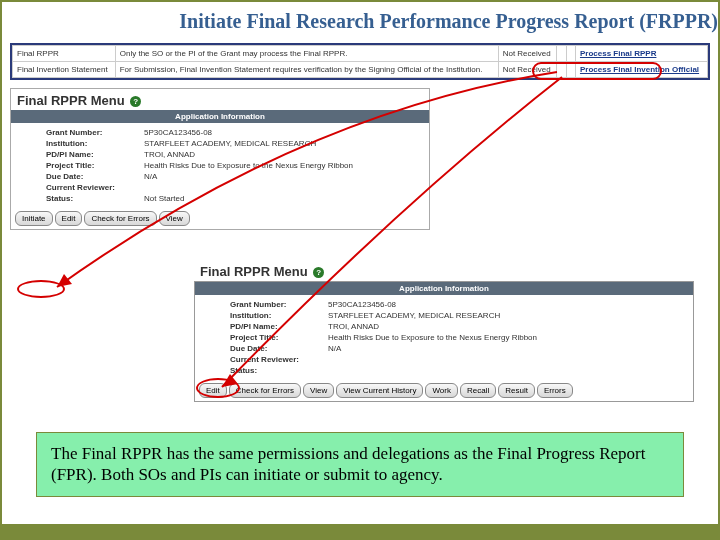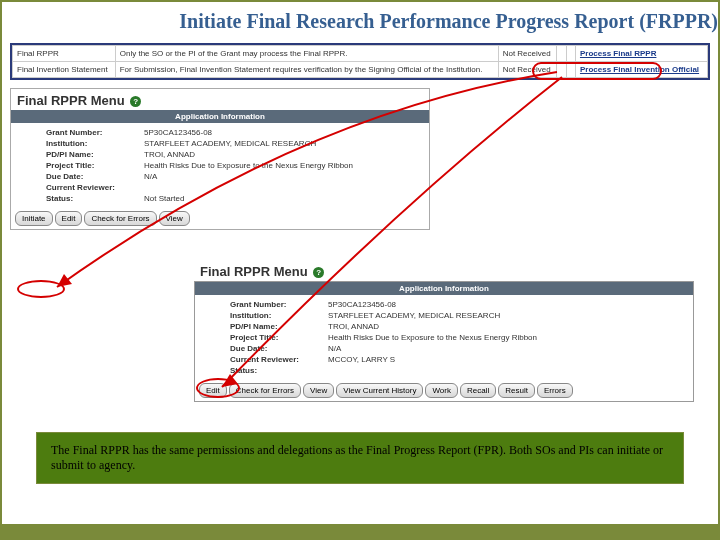--- a/index.html
+++ b/index.html
@@ -19,21 +19,21 @@
   .info-row { display: flex; padding: 1px 0; margin-left: 29px; }
   .info-label { width: 90px; font-weight: bold; }
   .info-value { flex: 1; padding-left: 8px; }
   .btn-row { padding: 3px 4px; display: flex; gap: 2px; }
   .btn { background: linear-gradient(#f8f8f8,#d8d8d8); border: 1px solid #888; padding: 2px 6px; font-size: 8px; cursor: pointer; border-radius: 6px; }
   
   .panel2-wrap { position: absolute; left: 192px; top: 260px; width: 500px; }
   .panel2-title { font-size: 13px; font-weight: bold; padding: 2px 6px; color: #333; }
   .panel2 { border: 1px solid #999; background: #fff; }
   
-  .callout { position: absolute; left: 34px; top: 430px; right: 34px; border: 1px solid #7a8a3a; background: #4d7c0f; padding: 10px 14px; font-size: 12px; font-family: Georgia, serif; line-height: 1.25; color: #000; }
+  .callout { position: absolute; left: 34px; top: 430px; right: 34px; border: 1px solid #7a8a3a; background: #86efac; padding: 10px 14px; font-size: 17px; font-family: Georgia, serif; line-height: 1.25; color: #000; }
   .bottom-bar { position: absolute; left: 0; right: 0; bottom: 0; height: 14px; background: #7a8a3a; }
   
   .arrow { position: absolute; pointer-events: none; }
   .arrow-line { stroke: #d40000; stroke-width: 2; fill: none; }
   .arrow-head { fill: #d40000; }
   .circle { position: absolute; border: 2px solid #d40000; border-radius: 50%; pointer-events: none; }
 </style>
 </head>
 <body>
 
@@ -123,21 +123,20 @@
         <div class="info-row">
           <div class="info-label">Project Title:</div>
           <div class="info-value">Health Risks Due to Exposure to the Nexus Energy Ribbon</div>
         </div>
         <div class="info-row">
           <div class="info-label">Due Date:</div>
           <div class="info-value">N/A</div>
         </div>
         <div class="info-row">
           <div class="info-label">Current Reviewer:</div>
-          <div class="info-value">MCCOY, LARRY S</div>
         </div>
         <div class="info-row">
           <div class="info-label">Status:</div>
         </div>
       </div>
     <div class="btn-row" id="btns2">
         <button class="btn">Edit</button>
         <button class="btn">Check for Errors</button>
         <button class="btn">View</button>
         <button class="btn">View Current History</button>

